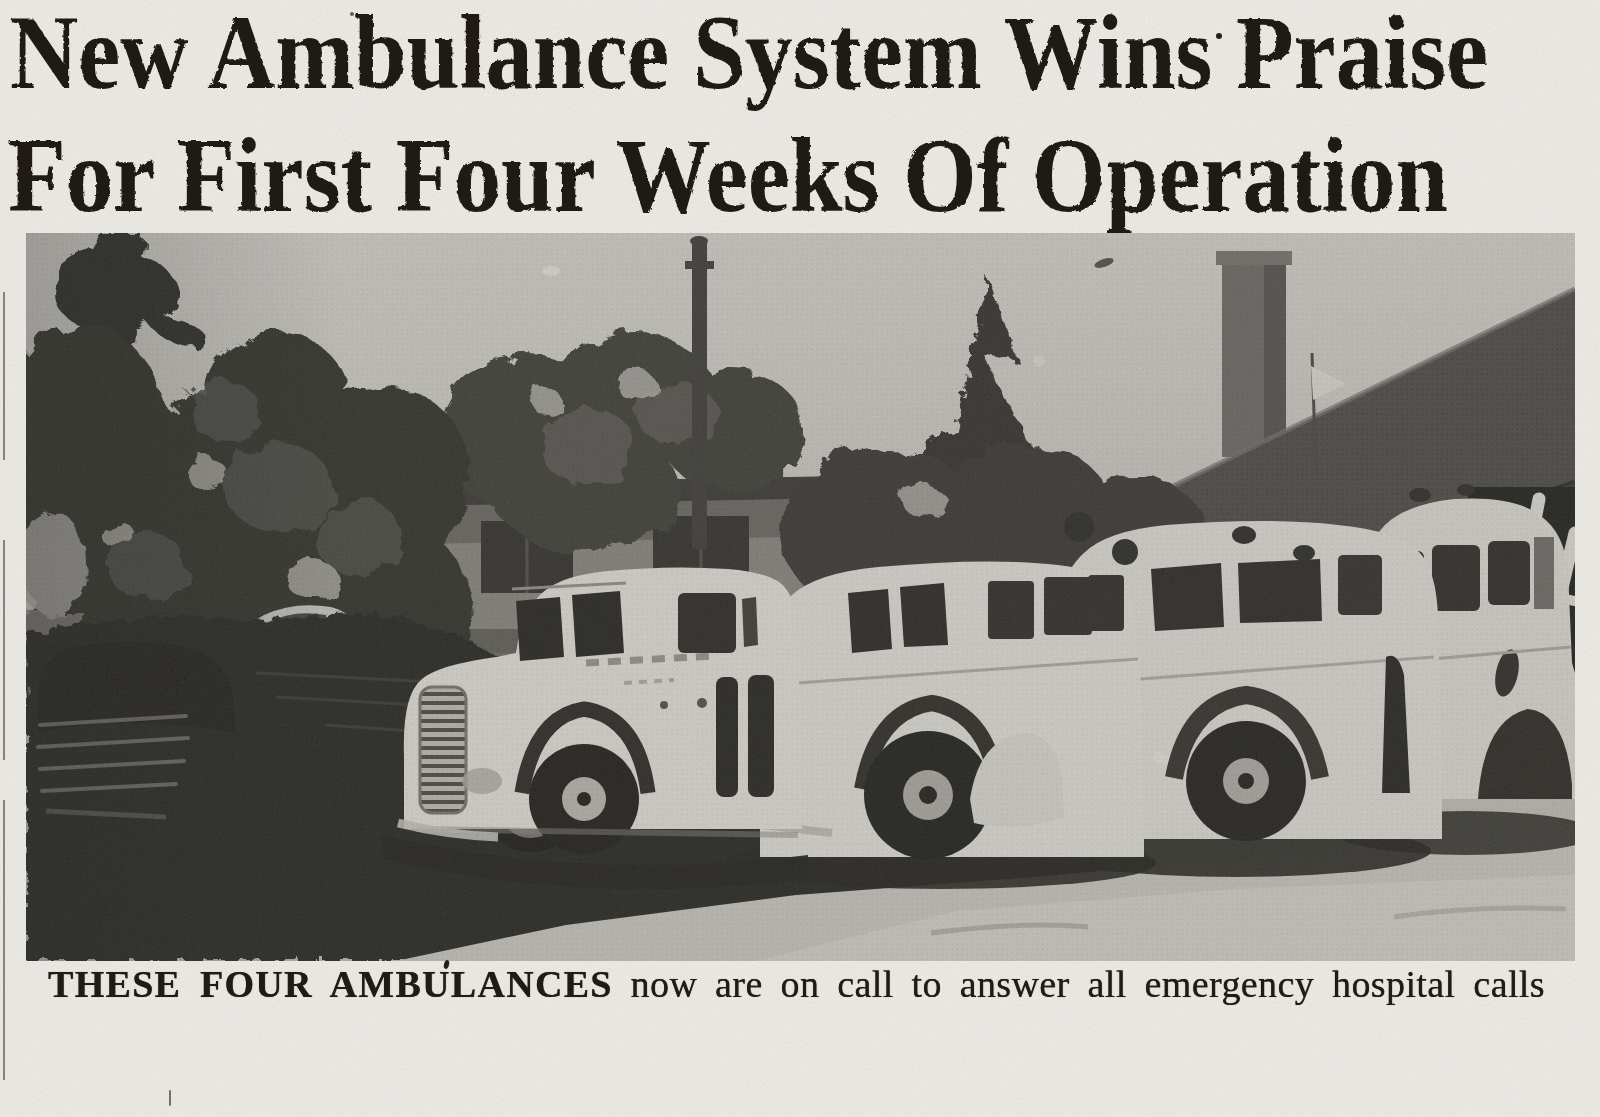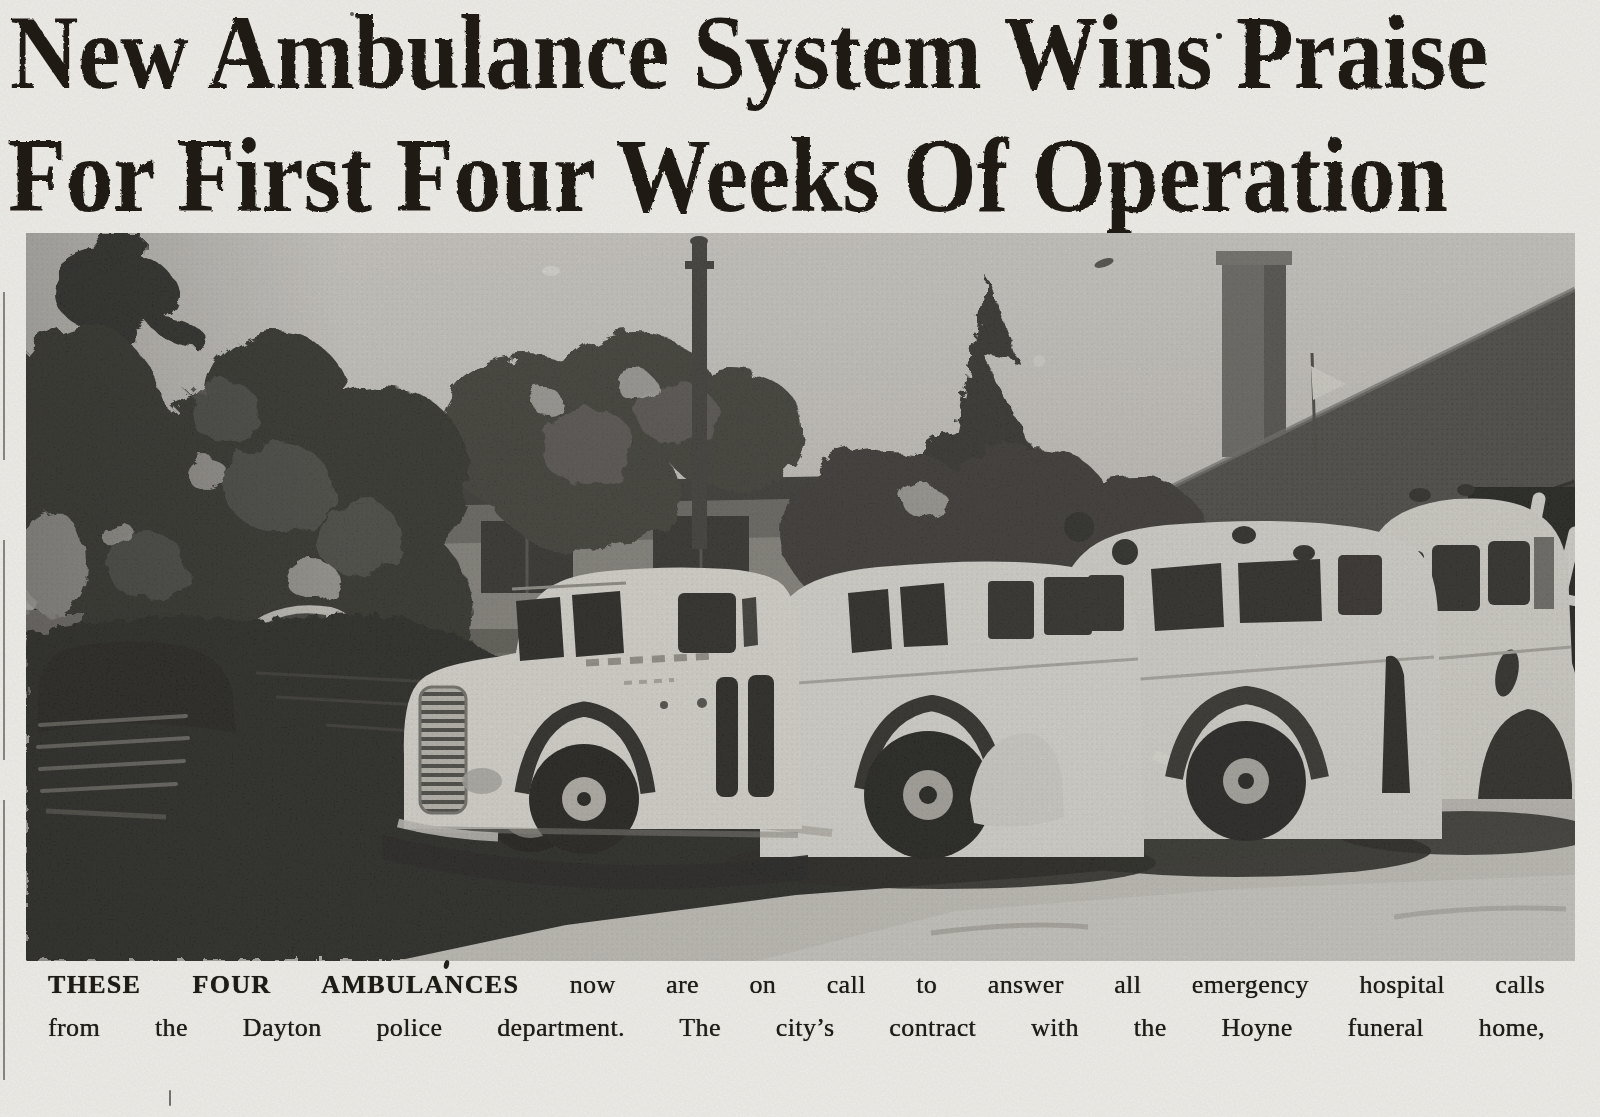--- a/index.html
+++ b/index.html
@@ -17,21 +17,21 @@
     fill:#201d18;
   }
   
   .photo-wrap{
     position:absolute; left:26px; top:233px; width:1549px; height:728px;
   }
   .photo-wrap svg{display:block; width:100%; height:100%;}
   
   .caption{
     position:absolute; left:48px; top:963px; width:1497px;
-    font-size:26px; line-height:43px; color:#211e18;
+    font-size:38px; line-height:43px; color:#211e18;
     letter-spacing:0.4px;
     text-shadow:0 0 0.7px rgba(33,30,24,.85), 0.4px 0.4px 0 rgba(33,30,24,.22);
   }
   .cap-line{text-align:justify; text-align-last:justify;}
   .cap-line.last{text-align:left; text-align-last:left;}
   .cap-lead{font-weight:700; letter-spacing:1.3px;}
   
   .speck{position:absolute; background:#26231e; border-radius:50%;}
   .edge-line{position:absolute; left:3px; width:2px; background:#55534e; opacity:.65;}
   .paper-grain{position:absolute; left:0; top:0; pointer-events:none;}
@@ -303,21 +303,20 @@
       <rect width="1549" height="728" fill="#fff" filter="url(#grainW)" opacity="0.10"></rect>
       <rect width="1549" height="728" fill="url(#dots)" opacity="0.045"></rect>
     </svg>
   </div>
 
   <div class="caption">
     <div class="cap-line">
       <span class="cap-lead">THESE FOUR AMBULANCES</span>
       <span>now are on call to answer all emergency hospital calls</span>
     </div>
-    <div class="cap-line">from the Dayton police department. The city’s contract with the Hoyne funeral home,</div>
   </div>
 
   <i class="speck" style="left:1216px; top:33px; width:6px; height:6px;"></i>
   <i class="speck" style="left:444px; top:960px; width:5px; height:9px; transform:rotate(15deg);"></i>
   <i class="speck" style="left:169px; top:1090px; width:2px; height:16px; border-radius:1px; opacity:.6;"></i>
   <i class="speck" style="left:350px; top:12px; width:4px; height:4px; opacity:.7;"></i>
   <i class="edge-line" style="top:292px; height:168px;"></i>
   <i class="edge-line" style="top:540px; height:220px;"></i>
   <i class="edge-line" style="top:800px; height:280px;"></i>
 

